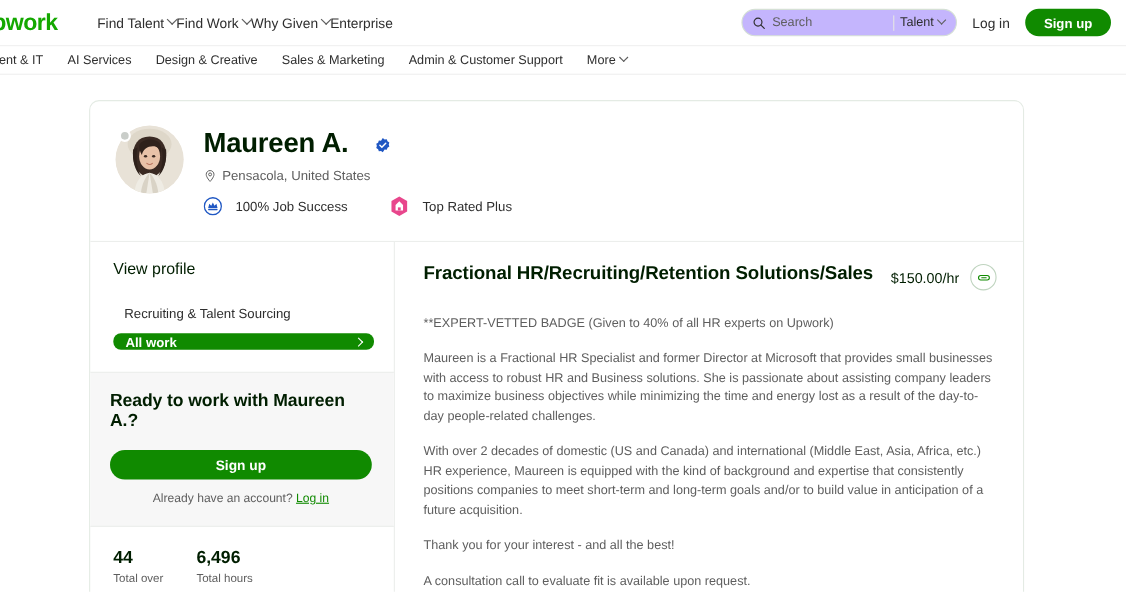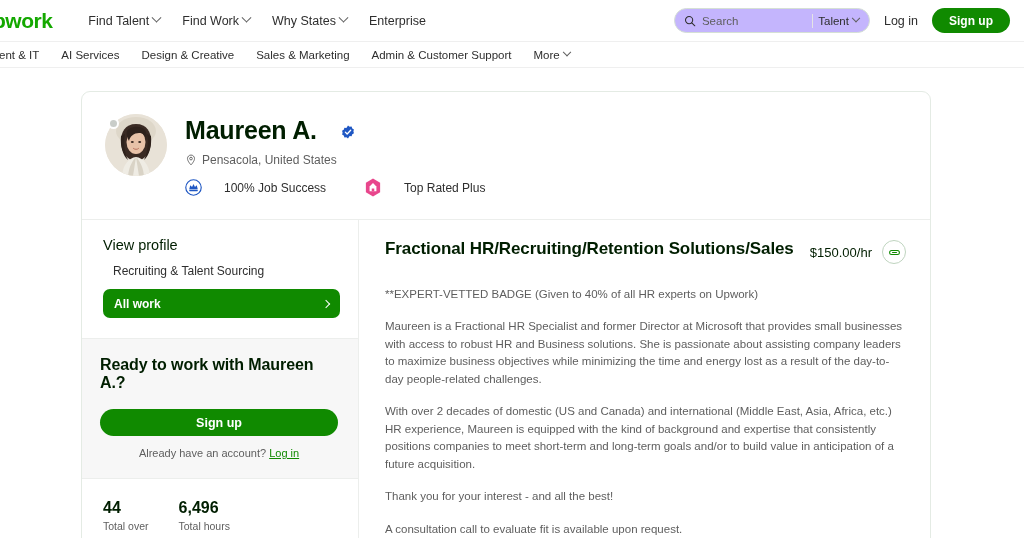--- a/index.html
+++ b/index.html
@@ -24,21 +24,20 @@
     font-size: 21px;
     font-weight: 700;
     color: #14a800;
     letter-spacing: -0.5px;
     margin-left: -7px;
     white-space: nowrap;
   }
   .nav-links {
     display: flex;
     align-items: flex-start;
-    gap: 22px;
     margin-left: 36px;
   }
   .nav-link {
     font-size: 12.5px;
     color: #2e2e2e;
     display: flex;
     align-items: center;
     gap: 4px;
     white-space: nowrap;
     cursor: pointer;
@@ -175,50 +174,50 @@
   .verified {
     width: 14px; height: 14px; flex: 0 0 auto;
     margin-top: 3px;
   }
   .location-row {
     display: flex; align-items: center; gap: 5px;
     margin-top: 8px;
   }
   .location-text { font-size: 12px; color: #5e5e5e; }
   .badges-row { display: flex; align-items: center; gap: 38px; margin-top: 11px; }
-  .badge { display: flex; align-items: center; gap: 22px; }
+  .badge { display: flex; align-items: center; gap: 12px; }
   .badge-text { font-size: 12px; color: #2e2e2e; }
 
   
   .body-split { display: flex; min-height: 300px; }
   .sidebar {
     width: 277px;
     flex: 0 0 277px;
     border-right: 1px solid #eceeec;
   }
   .sidebar-top { padding: 17px 18px 20px 21px; }
   .view-profile {
     font-size: 14.5px;
     color: #001e00;
-    margin-bottom: 11px;
+    margin-bottom: 25px;
     cursor: pointer;
   }
   .sub-link {
     font-size: 12px;
     color: #2e2e2e;
     padding-left: 10px;
     margin-bottom: 11px;
     cursor: pointer;
   }
   .allwork-btn {
     background: #108a00;
     color: #fff;
     border: 0;
     border-radius: 7px;
-    height: 29px;
+    height: 15px;
     width: 100%;
     display: flex;
     align-items: center;
     justify-content: space-between;
     padding: 0 11px;
     font-size: 12px;
     font-weight: 700;
     cursor: pointer;
     font-family: "Liberation Sans", sans-serif;
   }
@@ -313,21 +312,21 @@
   <div class="nav-links">
     <div class="nav-link">
       <span>Find Talent</span>
       <span class="caret"></span>
     </div>
     <div class="nav-link">
       <span>Find Work</span>
       <span class="caret"></span>
     </div>
     <div class="nav-link">
-      <span>Why States</span>
+      <span>Why Given</span>
       <span class="caret"></span>
     </div>
     <div class="nav-link">
       <span>Enterprise</span>
     </div>
   </div>
 
   <div class="nav-right">
     <div class="searchbox">
       <svg class="search-ico" viewBox="0 0 16 16">

